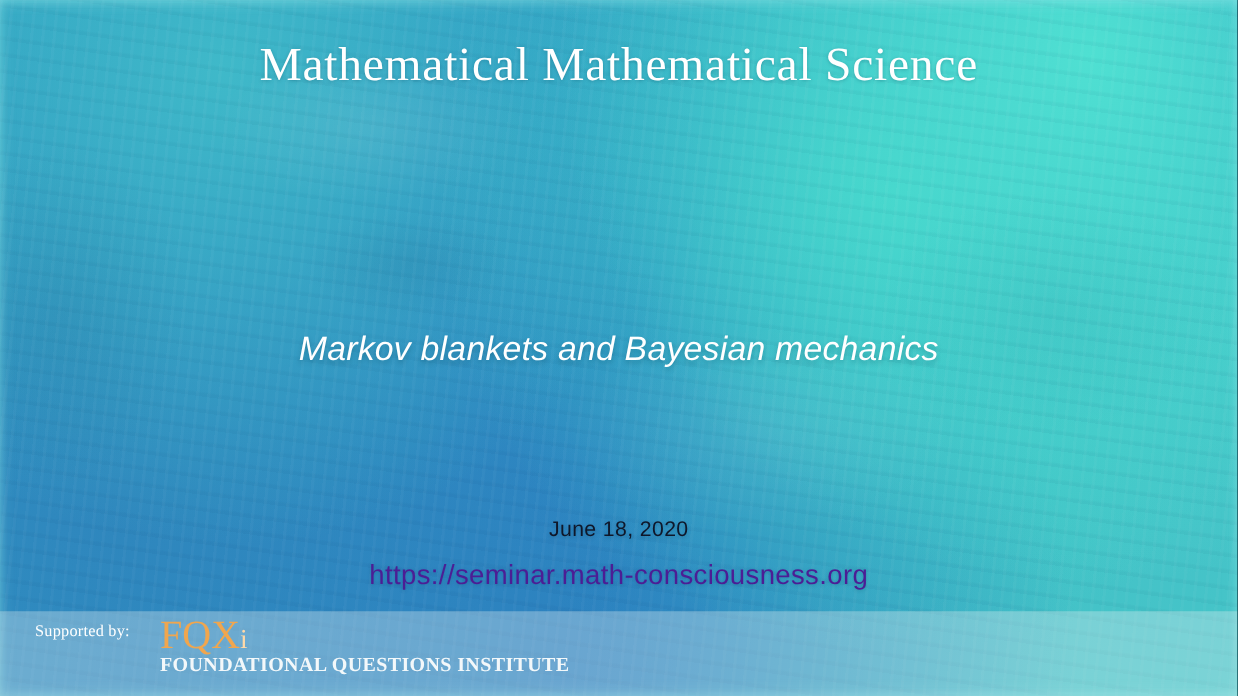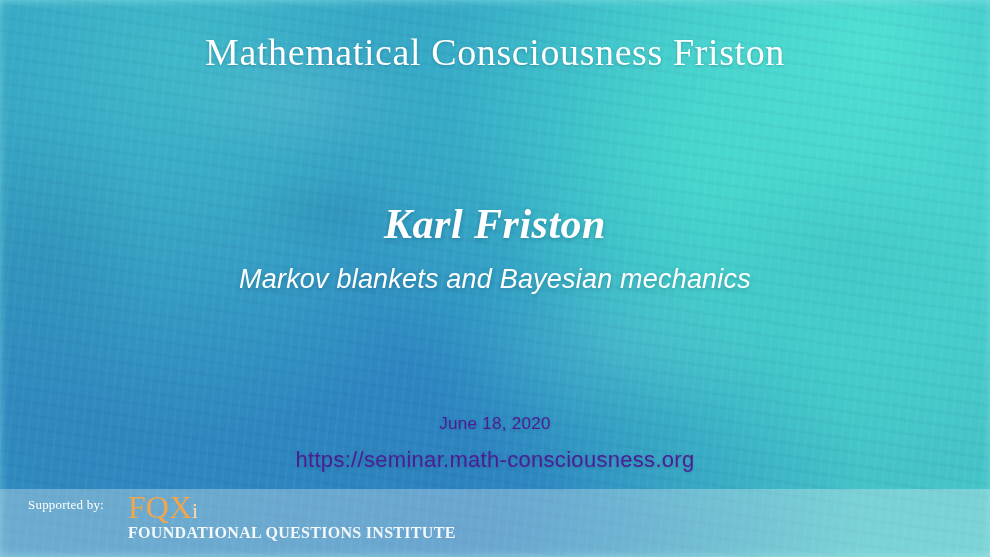--- a/index.html
+++ b/index.html
@@ -112,21 +112,21 @@
     color: #ffffff;
     text-shadow: 0 2px 4px rgba(0,60,80,0.28);
   }
   .date {
     position: absolute;
     top: 414px;
     left: 0;
     right: 0;
     font-size: 17px;
     letter-spacing: 0.3px;
-    color: #4c1d95;
+    color: #0f172a;
     text-shadow: 0 1px 3px rgba(0,60,80,0.25);
   }
   .url {
     position: absolute;
     top: 447px;
     left: 0;
     right: 0;
     font-size: 22px;
     letter-spacing: 0.3px;
     color: #4c1d95;
@@ -185,24 +185,23 @@
 
 <div id="slide">
 
   <div class="bg-base"></div>
   <div class="bg-blotch"></div>
   <div class="bg-streaks"></div>
   <div class="bg-frame"></div>
 
   <div class="content">
 
-    <div class="series-title">Mathematical Consciousness Friston</div>
-
-
-    <div class="speaker">Karl Friston</div>
+    <div class="series-title">Mathematical Mathematical Science</div>
+
+
 
     <div class="talk-title">Markov blankets and Bayesian mechanics</div>
 
     <div class="date">June 18, 2020</div>
 
     <div class="url">https://seminar.math-consciousness.org</div>
   </div>
 
   <div class="footer-bar">
     <div class="supported-label">Supported by:</div>

